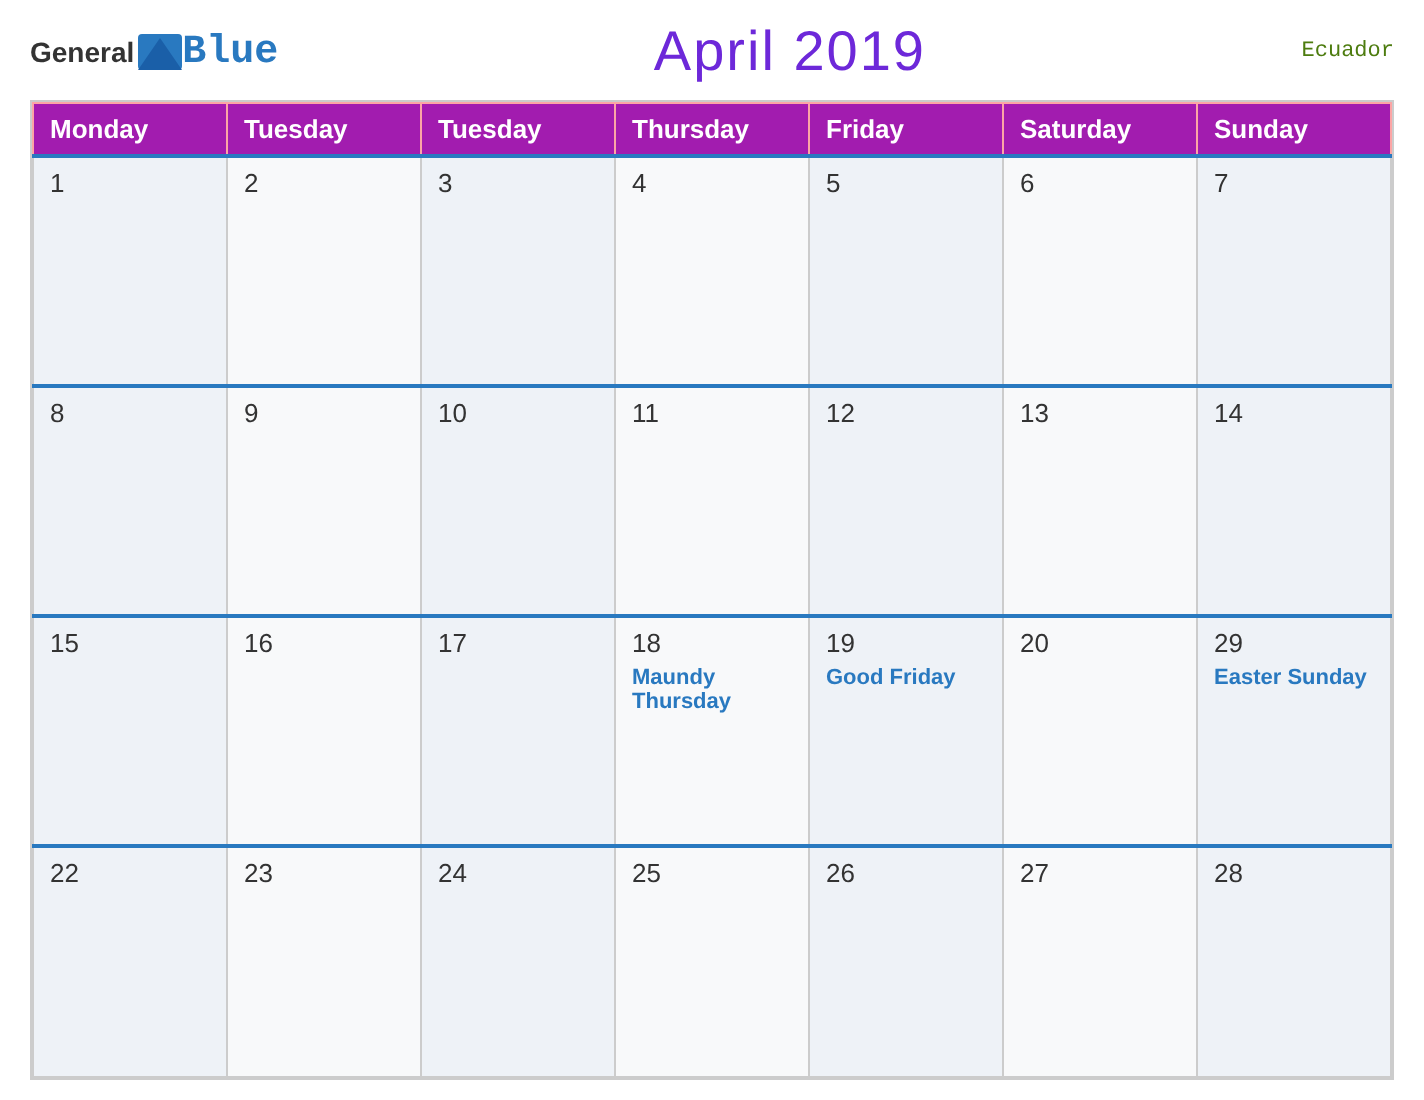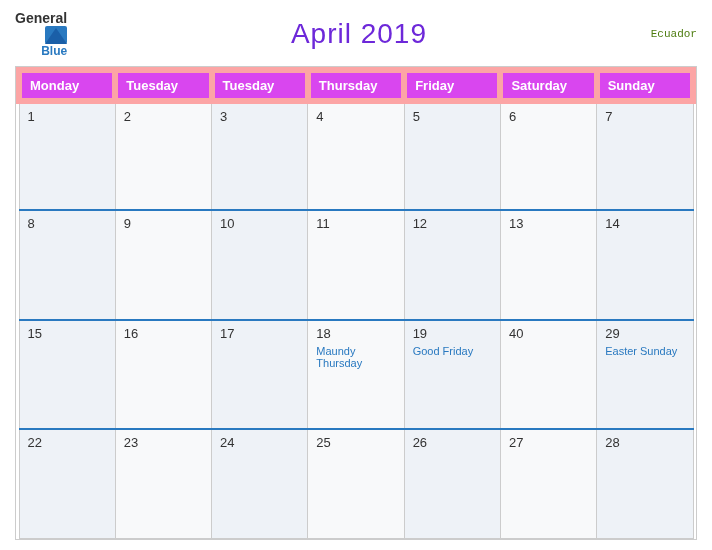--- a/index.html
+++ b/index.html
@@ -18,32 +18,32 @@
       flex-direction: column;
     }
     .header {
       display: flex;
       align-items: center;
       justify-content: space-between;
       margin-bottom: 8px;
     }
     .logo {
       display: flex;
-      align-items: flex-end;
+      align-items: center;
       font-size: 13px;
       font-weight: bold;
-      flex-direction: column;
     }
     .logo-general {
       color: #333;
       font-size: 14px;
     }
     .logo-blue {
       color: #2979c0;
-      font-size: 12px;
+      font-size: 20px;
+      font-family: Liberation Mono, monospace;
     }
     .logo-flag {
       width: 22px;
       height: 18px;
       margin-left: 2px;
     }
     .title {
       font-size: 28px;
       font-weight: normal;
       color: #6d28d9;
@@ -59,27 +59,27 @@
       border: 1px solid #ccc;
       border-collapse: collapse;
       width: 100%;
     }
     .calendar table {
       width: 100%;
       height: 100%;
       border-collapse: collapse;
     }
     .day-header {
-      background: #d946ef;
+      background: #a21caf;
       color: #fff;
       text-align: left;
       padding: 5px 8px;
       font-size: 13px;
       font-weight: bold;
-      border: 6px solid #fca5a5;
+      border: 1px solid #fca5a5;
     }
     .week-row {
       height: 80px;
     }
     .day-cell {
       border: 1px solid #ccc;
       vertical-align: top;
       padding: 5px 8px;
       font-size: 13px;
       background: #f8f9fa;
@@ -91,20 +91,21 @@
     .day-number {
       font-size: 13px;
       color: #333;
       display: block;
     }
     .holiday-name {
       font-size: 11px;
       color: #2979c0;
       display: block;
       margin-top: 4px;
+      font-weight: bold;
     }
     .top-border-row td {
       border-top: 2px solid #2979c0;
     }
   </style>
 </head>
 <body>
 
 <div class="page">
   <div class="header">
@@ -192,21 +193,21 @@
             </td>
             <td class="day-cell">
               <span class="day-number">18</span>
               <span class="holiday-name">Maundy Thursday</span>
             </td>
             <td class="day-cell">
               <span class="day-number">19</span>
               <span class="holiday-name">Good Friday</span>
             </td>
             <td class="day-cell">
-              <span class="day-number">40</span>
+              <span class="day-number">20</span>
             </td>
             <td class="day-cell">
               <span class="day-number">29</span>
               <span class="holiday-name">Easter Sunday</span>
             </td>
           </tr>
           <tr class="week-row top-border-row">
             <td class="day-cell">
               <span class="day-number">22</span>
             </td>

